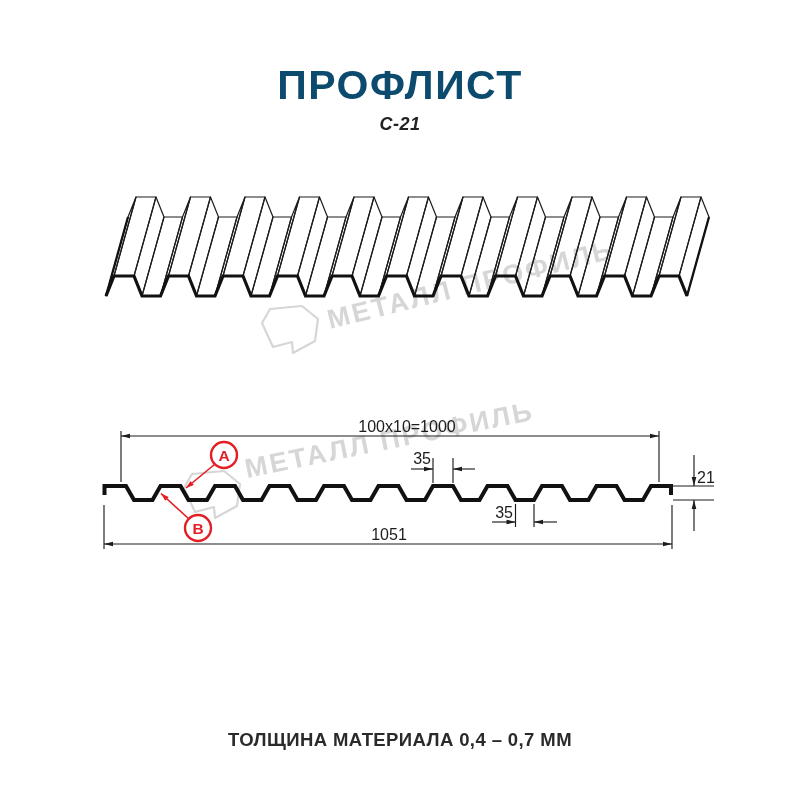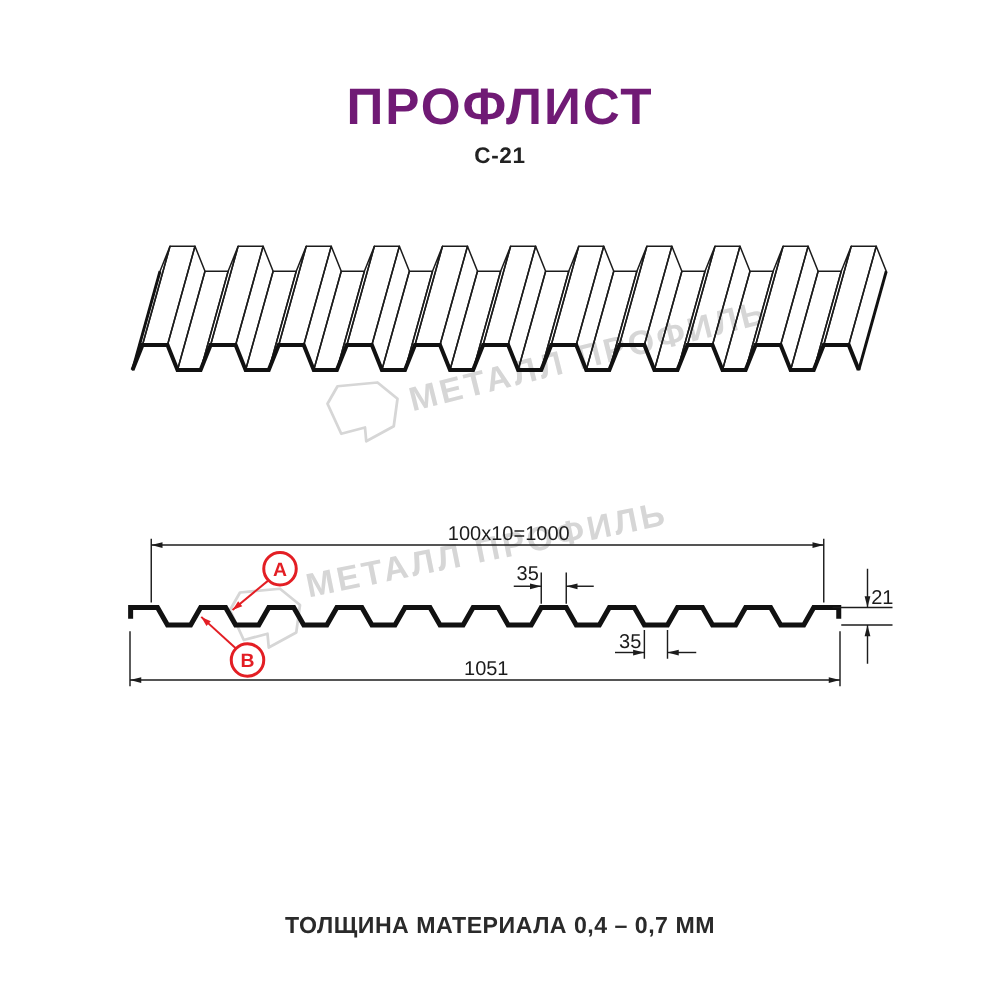--- a/index.html
+++ b/index.html
@@ -1,22 +1,22 @@
 <!DOCTYPE html>
 <html><head>
 <meta charset="utf-8">
 <style>
   html,body{margin:0;padding:0;background:#fff;}
   #stage{position:relative;width:800px;height:800px;background:#fff;overflow:hidden;
          font-family:"Liberation Sans",sans-serif;}
   #drawing{position:absolute;left:0;top:0;}
   .page-title{position:absolute;left:0;right:0;top:62px;text-align:center;
-              font-size:41px;font-weight:800;letter-spacing:1.5px;color:#701a75;}
+              font-size:41px;font-weight:800;letter-spacing:1.5px;color:#0c4a6e;}
   .profile-code{position:absolute;left:0;right:0;top:114px;text-align:center;
-                font-size:18px;font-weight:700;letter-spacing:.5px;color:#222;}
+                font-size:18px;font-weight:700;letter-spacing:.5px;color:#222;font-style:italic;}
   .footer-note{position:absolute;left:0;right:0;top:705px;text-align:center;
                font-size:18.5px;font-weight:700;letter-spacing:.4px;color:#2a2a2a;margin-top:24px;}
   .dim{font-size:16px;fill:#1c1c1c;}
   .marker-letter{font-size:15.5px;font-weight:700;fill:#e31e24;text-anchor:middle;}
   .marker-circle{fill:#fff;stroke:#e31e24;stroke-width:2.4;}
   .wm-text{font-size:27px;font-weight:700;letter-spacing:2.5px;fill:#d6d6d6;}
   .wm-logo{fill:none;stroke:#d6d6d6;stroke-width:2.2;stroke-linejoin:round;}
 </style>
 </head>
 <body>

